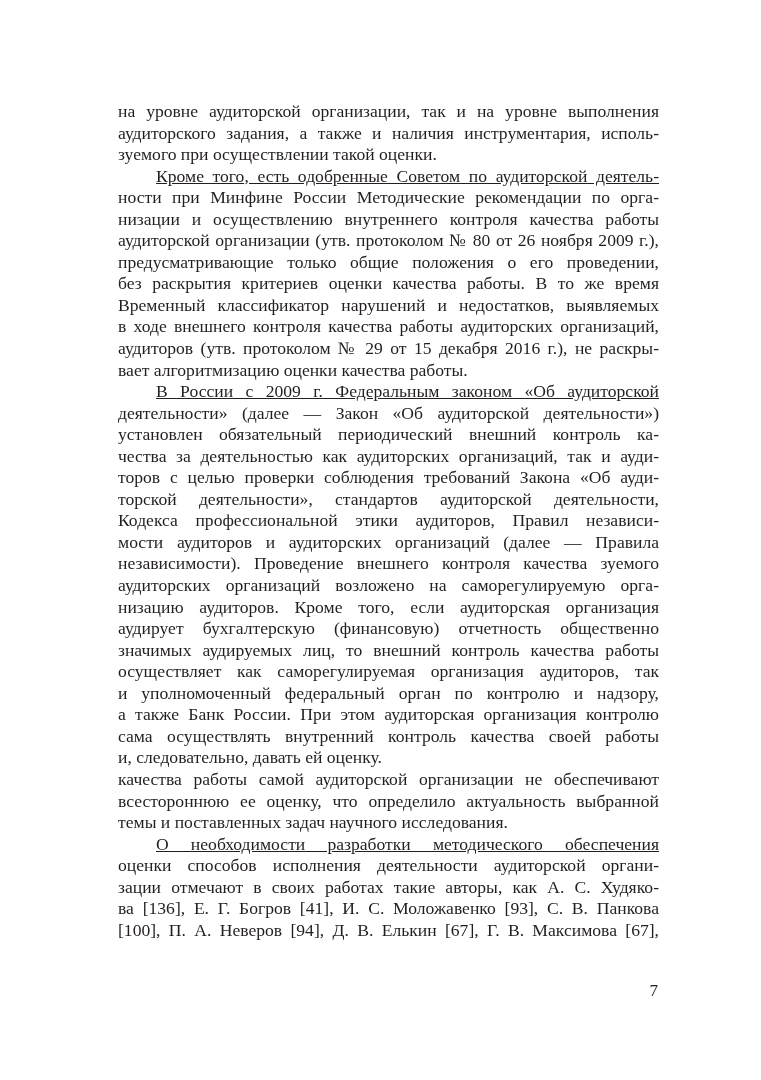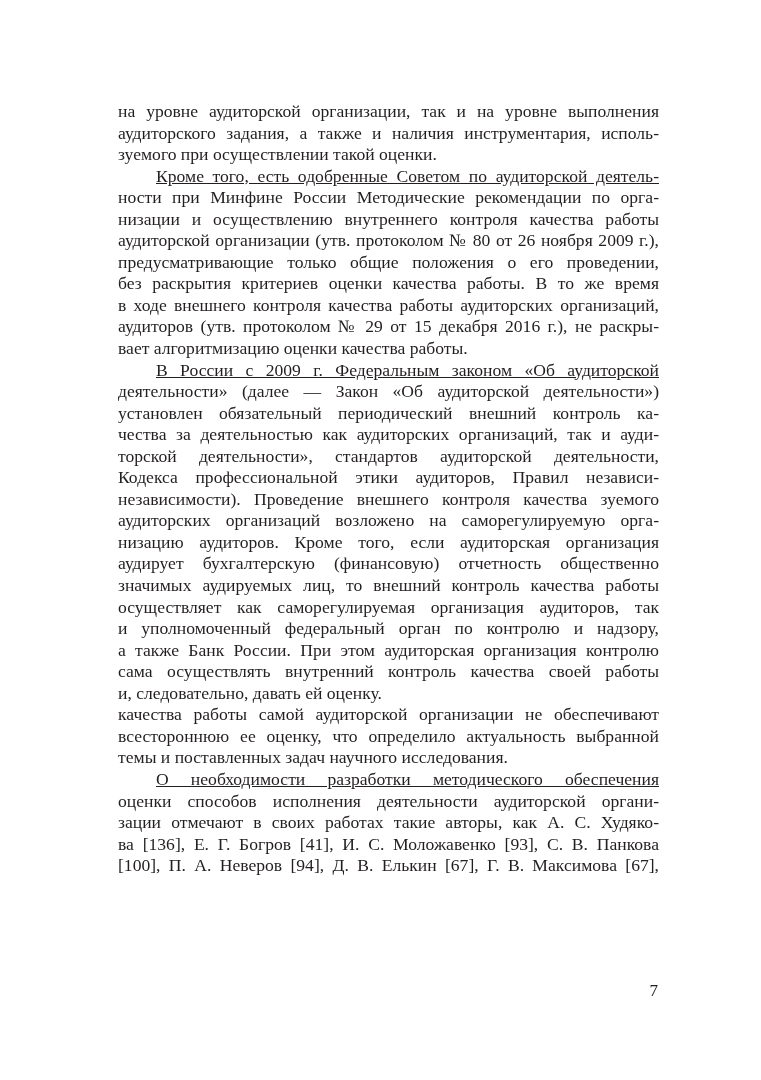--- a/index.html
+++ b/index.html
@@ -66,32 +66,35 @@
       <span class="line last">зуемого при осуществлении такой оценки.</span>
     </div>
 
     <div>
       <span class="line indent">Кроме того, есть одобренные Советом по аудиторской деятель-</span>
       <span class="line">ности при Минфине России Методические рекомендации по орга-</span>
       <span class="line">низации и осуществлению внутреннего контроля качества работы</span>
       <span class="line">аудиторской организации (утв. протоколом № 80 от 26 ноября 2009 г.),</span>
       <span class="line">предусматривающие только общие положения о его проведении,</span>
       <span class="line">без раскрытия критериев оценки качества работы. В то же время</span>
+      <span class="line">Временный классификатор нарушений и недостатков, выявляемых</span>
       <span class="line">в ходе внешнего контроля качества работы аудиторских организаций,</span>
       <span class="line">аудиторов (утв. протоколом № 29 от 15 декабря 2016 г.), не раскры-</span>
       <span class="line last">вает алгоритмизацию оценки качества работы.</span>
     </div>
 
     <div>
       <span class="line indent">В России с 2009 г. Федеральным законом «Об аудиторской</span>
       <span class="line">деятельности» (далее — Закон «Об аудиторской деятельности»)</span>
       <span class="line">установлен обязательный периодический внешний контроль ка-</span>
       <span class="line">чества за деятельностью как аудиторских организаций, так и ауди-</span>
+      <span class="line">торов с целью проверки соблюдения требований Закона «Об ауди-</span>
       <span class="line">торской деятельности», стандартов аудиторской деятельности,</span>
       <span class="line">Кодекса профессиональной этики аудиторов, Правил независи-</span>
+      <span class="line">мости аудиторов и аудиторских организаций (далее — Правила</span>
       <span class="line">независимости). Проведение внешнего контроля качества зуемого</span>
       <span class="line">аудиторских организаций возложено на саморегулируемую орга-</span>
       <span class="line">низацию аудиторов. Кроме того, если аудиторская организация</span>
       <span class="line">аудирует бухгалтерскую (финансовую) отчетность общественно</span>
       <span class="line">значимых аудируемых лиц, то внешний контроль качества работы</span>
       <span class="line">осуществляет как саморегулируемая организация аудиторов, так</span>
       <span class="line">и уполномоченный федеральный орган по контролю и надзору,</span>
       <span class="line">а также Банк России. При этом аудиторская организация контролю</span>
       <span class="line">сама осуществлять внутренний контроль качества своей работы</span>
       <span class="line last">и, следовательно, давать ей оценку.</span>

